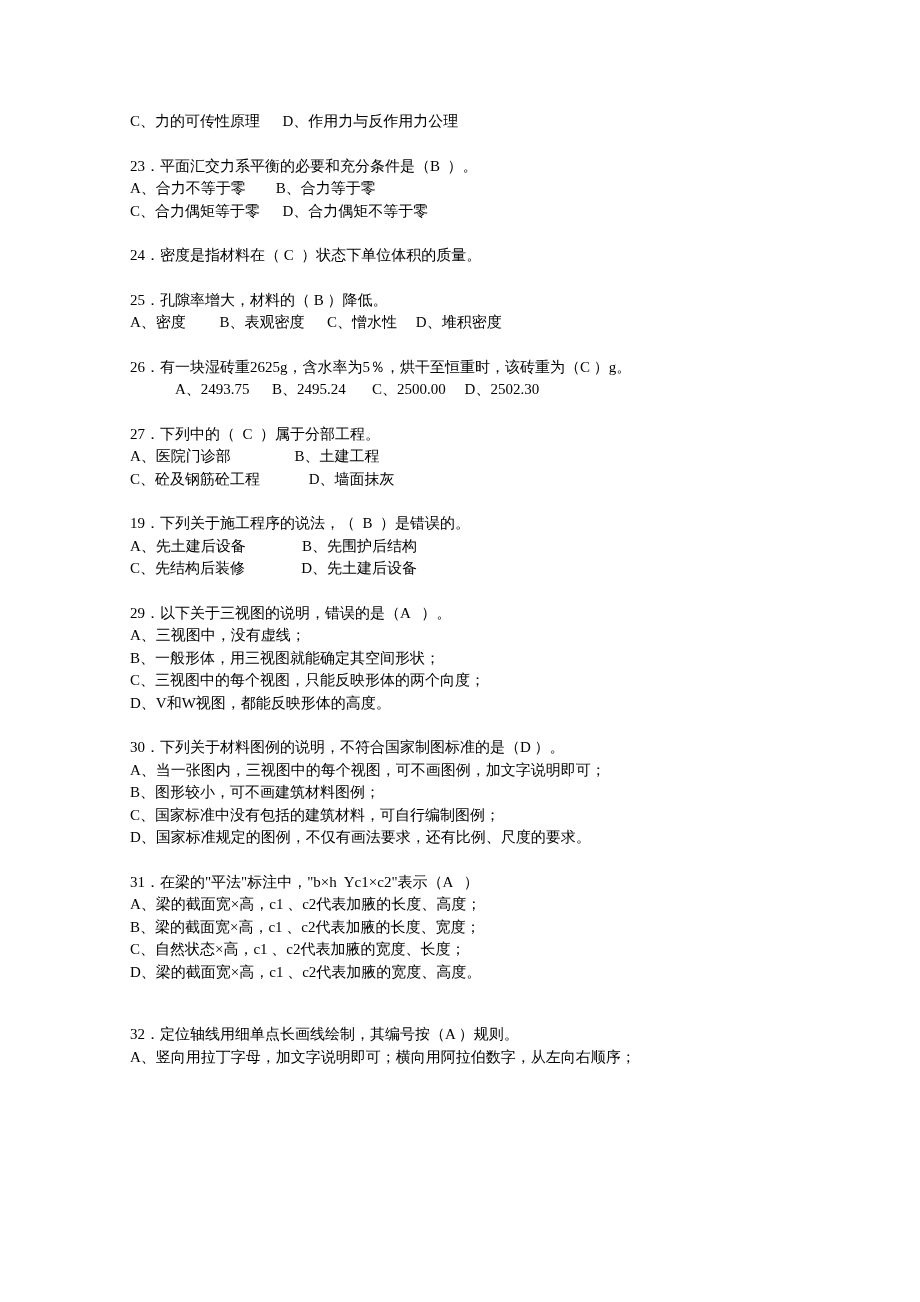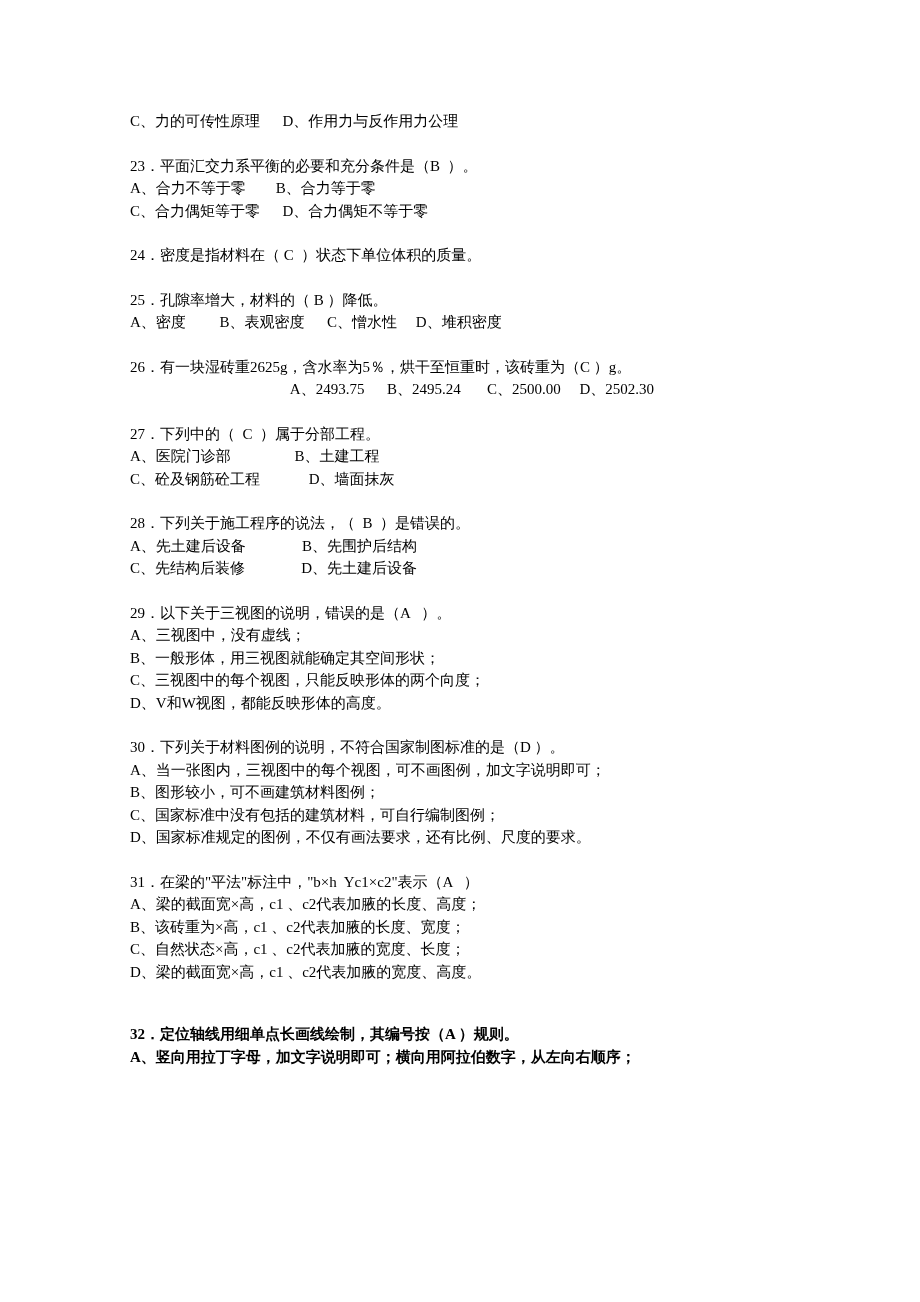--- a/index.html
+++ b/index.html
@@ -20,21 +20,20 @@
   .line {
     white-space: pre;
     margin: 0;
     padding: 0;
   }
   .block {
     margin-bottom: 22px;
   }
   .indent {
     padding-left: 3em;
-    text-align: right;
   }
 </style>
 </head>
 <body>
 
 <div class="page">
 
   <div class="block">
     <p class="line">C、力的可传性原理      D、作用力与反作用力公理</p>
   </div>
@@ -59,21 +58,21 @@
     <p class="line indent">A、2493.75      B、2495.24       C、2500.00     D、2502.30</p>
   </div>
 
   <div class="block">
     <p class="line">27．下列中的（  C  ）属于分部工程。</p>
     <p class="line">A、医院门诊部                 B、土建工程</p>
     <p class="line">C、砼及钢筋砼工程             D、墙面抹灰</p>
   </div>
 
   <div class="block">
-    <p class="line">28．下列关于施工程序的说法，（  B  ）是错误的。</p>
+    <p class="line">19．下列关于施工程序的说法，（  B  ）是错误的。</p>
     <p class="line">A、先土建后设备               B、先围护后结构</p>
     <p class="line">C、先结构后装修               D、先土建后设备</p>
   </div>
 
   <div class="block">
     <p class="line">29．以下关于三视图的说明，错误的是（A   ）。</p>
     <p class="line">A、三视图中，没有虚线；</p>
     <p class="line">B、一般形体，用三视图就能确定其空间形状；</p>
     <p class="line">C、三视图中的每个视图，只能反映形体的两个向度；</p>
     <p class="line">D、V和W视图，都能反映形体的高度。</p>
@@ -83,23 +82,23 @@
     <p class="line">30．下列关于材料图例的说明，不符合国家制图标准的是（D ）。</p>
     <p class="line">A、当一张图内，三视图中的每个视图，可不画图例，加文字说明即可；</p>
     <p class="line">B、图形较小，可不画建筑材料图例；</p>
     <p class="line">C、国家标准中没有包括的建筑材料，可自行编制图例；</p>
     <p class="line">D、国家标准规定的图例，不仅有画法要求，还有比例、尺度的要求。</p>
   </div>
 
   <div class="block">
     <p class="line">31．在梁的"平法"标注中，"b×h  Yc1×c2"表示（A   ）</p>
     <p class="line">A、梁的截面宽×高，c1 、c2代表加腋的长度、高度；</p>
-    <p class="line">B、该砖重为×高，c1 、c2代表加腋的长度、宽度；</p>
+    <p class="line">B、梁的截面宽×高，c1 、c2代表加腋的长度、宽度；</p>
     <p class="line">C、自然状态×高，c1 、c2代表加腋的宽度、长度；</p>
     <p class="line">D、梁的截面宽×高，c1 、c2代表加腋的宽度、高度。</p>
   </div>
 
-  <div class="block" style="margin-top:40px;font-weight:bold;">
+  <div class="block" style="margin-top:40px;">
     <p class="line">32．定位轴线用细单点长画线绘制，其编号按（A ）规则。</p>
     <p class="line">A、竖向用拉丁字母，加文字说明即可；横向用阿拉伯数字，从左向右顺序；</p>
   </div>
 
 </div>
 
 </body></html>

